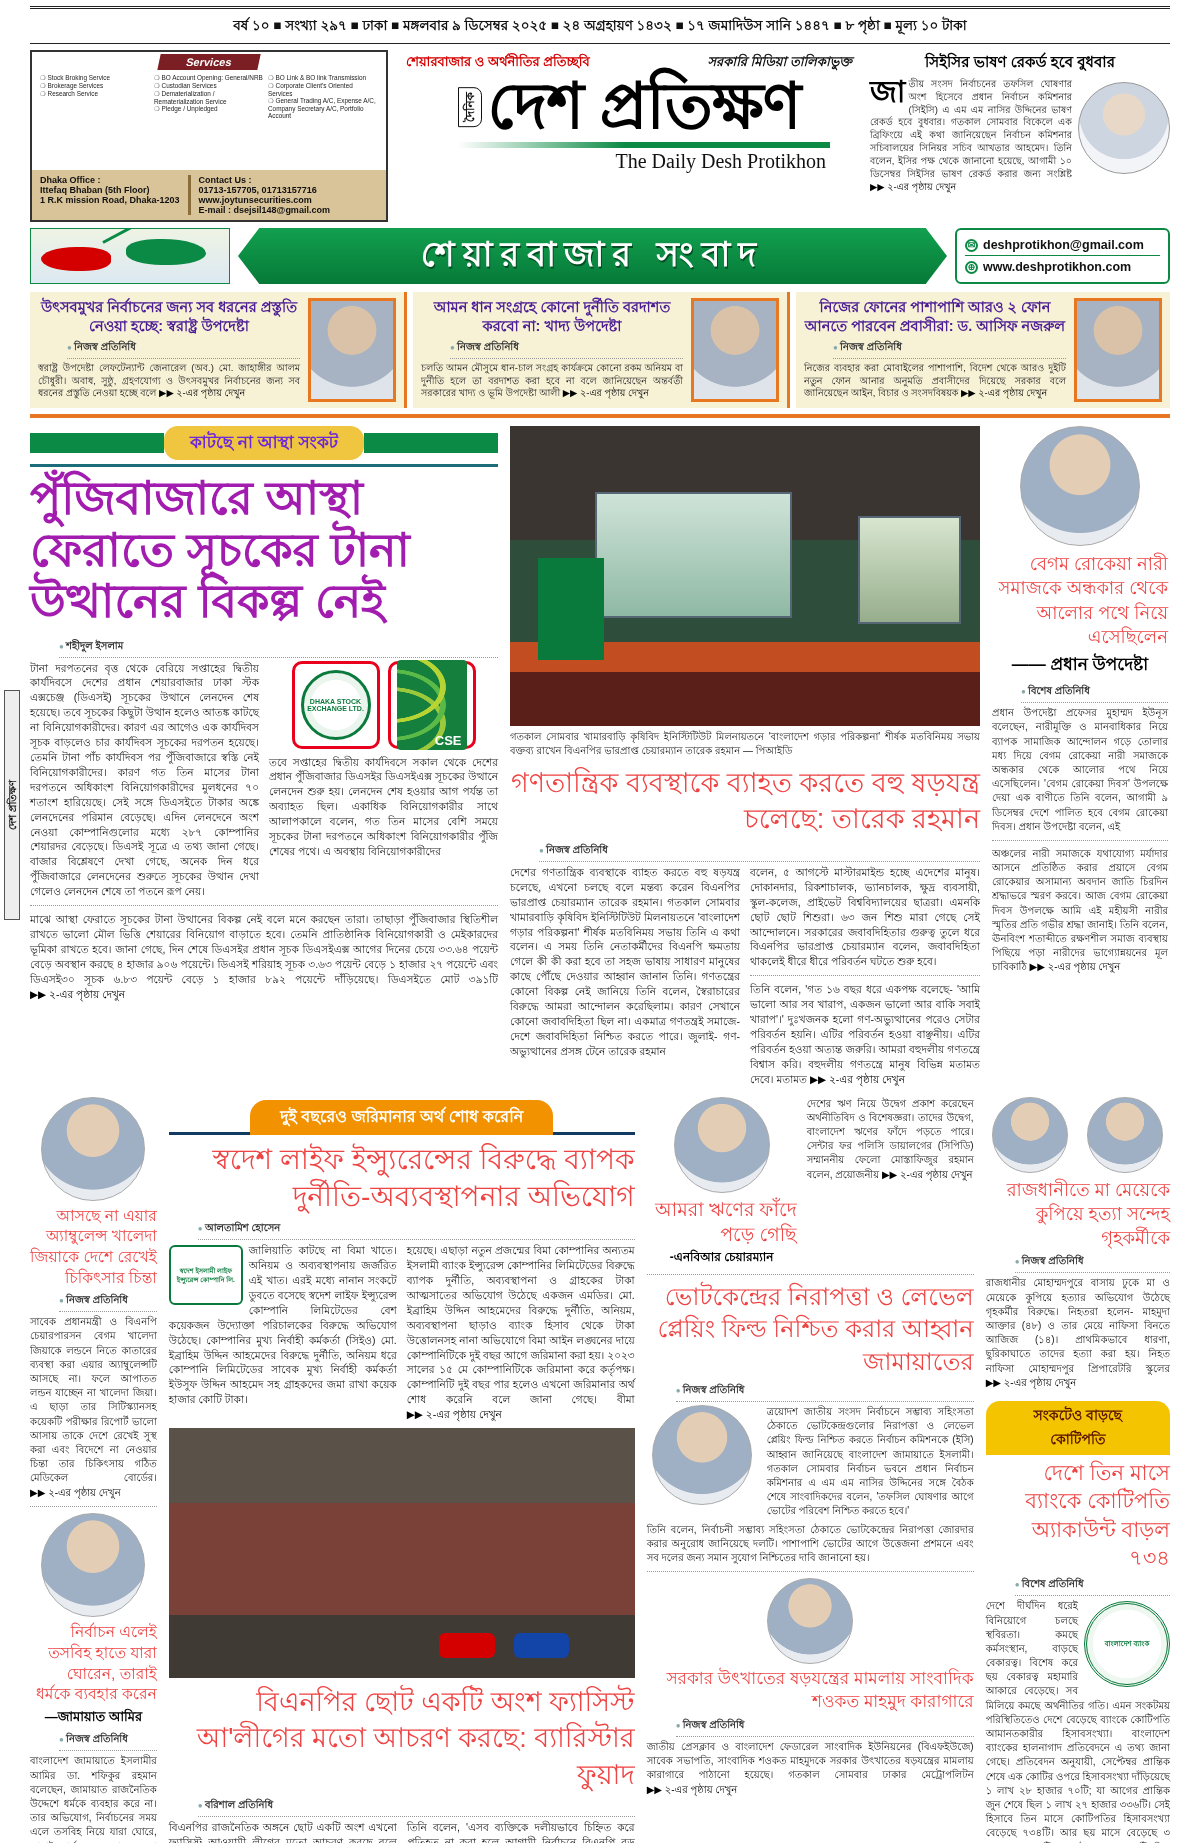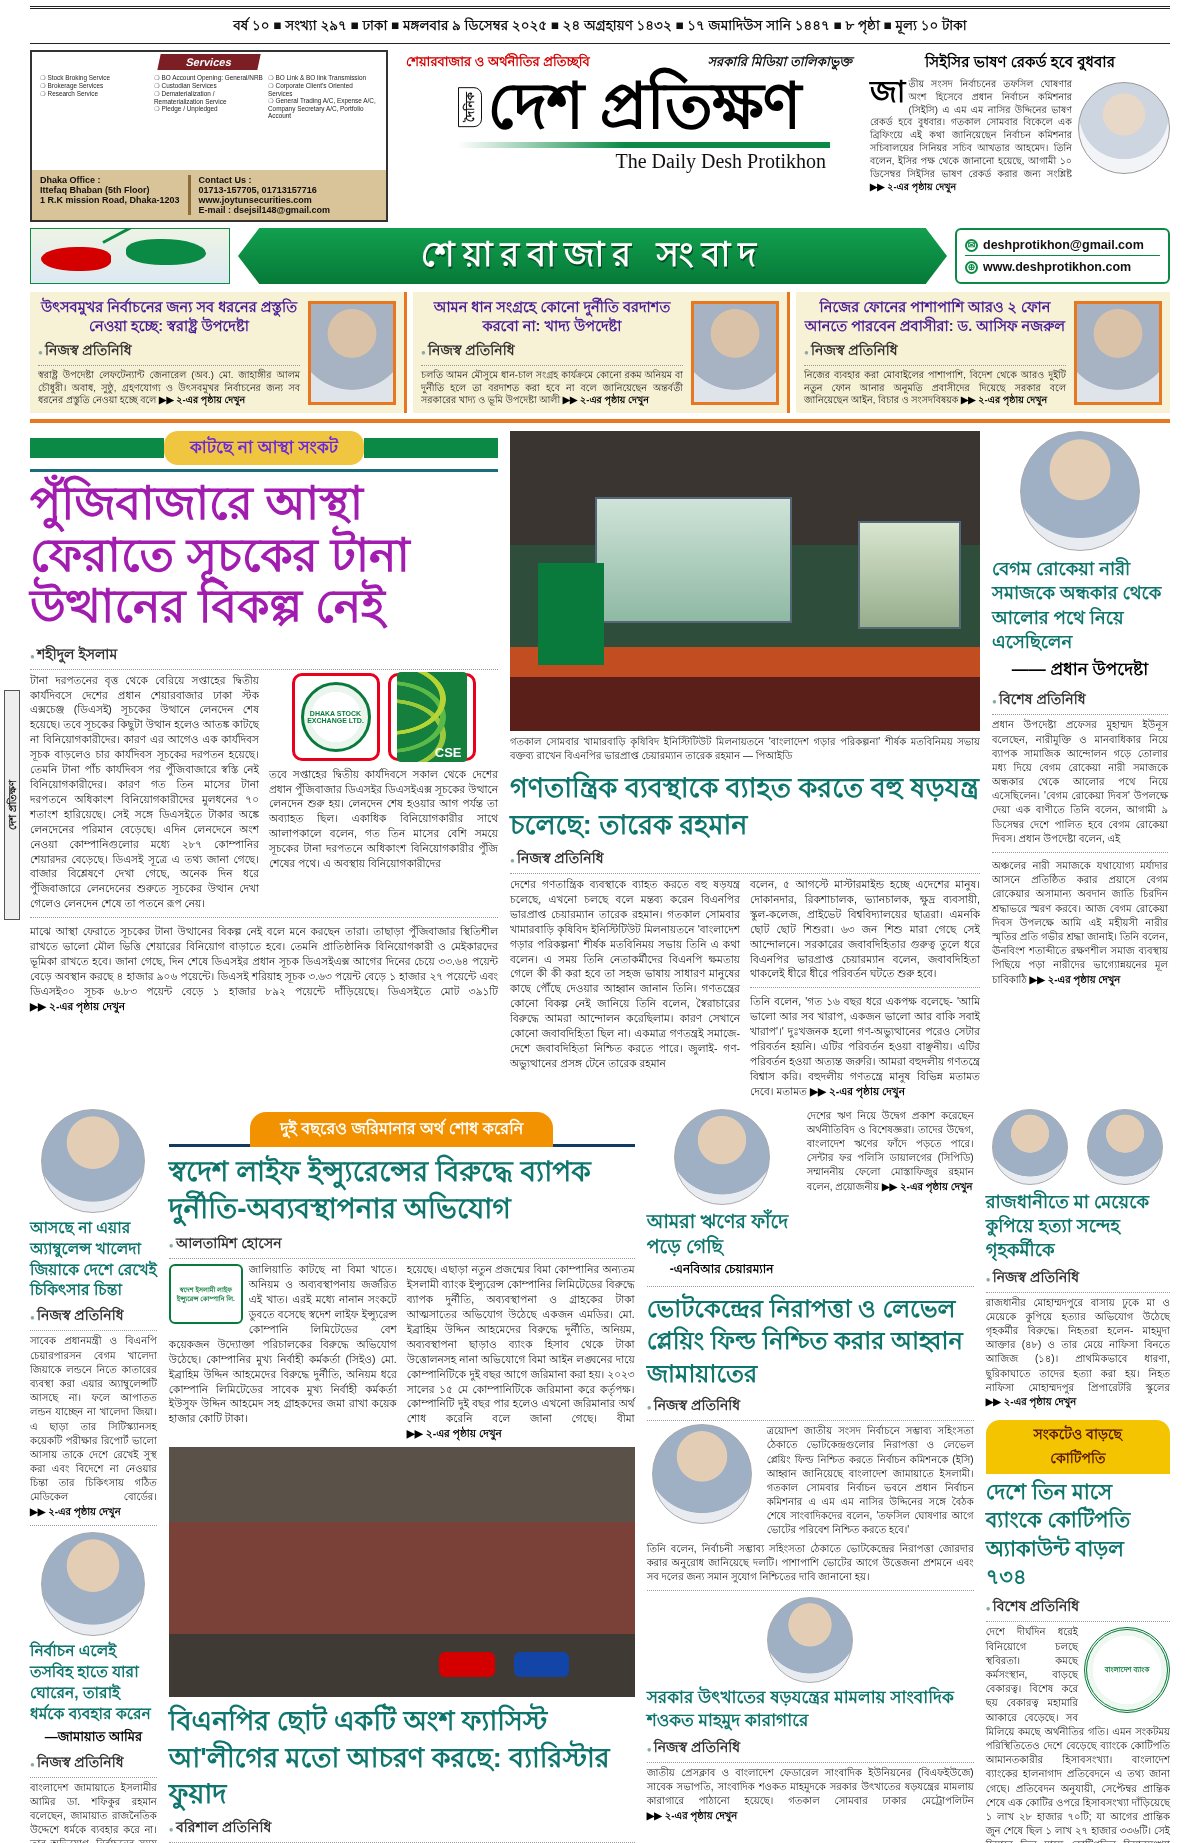--- a/index.html
+++ b/index.html
@@ -30,57 +30,57 @@
   .mast-title-row { display:flex; align-items:center; justify-content:center; gap:6px; }
   .mast-daily { writing-mode:vertical-rl; transform:rotate(180deg); font-size:12px; font-weight:bold; color:#111; border:1px solid #111; border-radius:8px 0 0 8px; padding:4px 1px; }
   .mast-title { font-size:64px; font-weight:bold; color:#000; line-height:1.05; letter-spacing:-1px; }
   .mast-underline { height:6px; background:linear-gradient(90deg,#fff, #0a8a44 45%, #0a8a44 55%, #0a8a44); margin:2px 30px 2px 60px; }
   .mast-eng { font-family:"Liberation Serif", serif; font-size:20px; color:#111; text-align:right; padding-right:34px; }
   .cec { width:300px; font-size:9.5px; position:relative; }
   .cec h3 { font-size:15px; text-align:center; margin-bottom:3px; color:#000; }
   .cec-body { color:#222; text-align:justify; line-height:1.35; }
   .cec-drop { float:left; font-size:30px; font-weight:bold; line-height:.9; padding-right:3px; color:#000; }
   .cec-photo { float:right; width:92px; height:92px; border-radius:50%; border:1px solid #999; margin:4px 0 0 6px; background:radial-gradient(circle at 50% 35%, #e8d8c8 0 28%, #cdd5e0 29% 60%, #f2f4f7 61%); }
-  .jump { color:#000; font-weight:bold; white-space:nowrap; }
+  .jump { color:#000; font-weight:normal; white-space:nowrap; }
 
   
   .banner { display:flex; align-items:stretch; gap:8px; height:56px; margin-bottom:8px; }
   .banner-art { width:200px; background:linear-gradient(180deg,#eef3e4,#dce9f2); border:1px solid #0a8a44; position:relative; overflow:hidden;}
   .bear { position:absolute; left:10px; top:18px; width:70px; height:24px; background:#d40000; border-radius:50% 40% 40% 50%; }
   .bull { position:absolute; left:95px; top:10px; width:80px; height:26px; background:#0a8a44; border-radius:40% 55% 45% 45%; }
   .arrow-up { position:absolute; left:70px; top:4px; width:34px; height:3px; background:#0a8a44; transform:rotate(-28deg); }
   .banner-main { flex:1; background:linear-gradient(180deg,#12a04f,#067a38); clip-path:polygon(3% 0,97% 0,100% 50%,97% 100%,3% 100%,0 50%); color:#fff; display:flex; align-items:center; justify-content:center; font-size:34px; font-weight:bold; letter-spacing:8px; text-shadow:1px 2px 0 #044d22; }
   .banner-contact { width:215px; border:2px solid #0a8a44; border-radius:6px; display:flex; flex-direction:column; justify-content:center; padding:4px 8px; gap:4px; font-size:12.5px; font-weight:bold; color:#111; }
   .banner-contact .row { display:flex; align-items:center; gap:5px; border-bottom:1px solid #0a8a44; padding-bottom:3px;}
   .banner-contact .row:last-child { border-bottom:none; padding-bottom:0;}
   .cicon { width:13px; height:13px; border-radius:50%; border:2px solid #0a8a44; color:#0a8a44; font-size:9px; display:flex; align-items:center; justify-content:center; flex:none; }
 
   
   .teasers { display:flex; gap:6px; margin-bottom:6px; }
   .teaser { flex:1; background:#f7f1d6; padding:6px 8px; display:flex; gap:8px; border-right:3px solid #e87722; }
   .teaser:last-child { border-right:none; }
   .teaser-txt { flex:1; }
   .teaser h3 { font-size:14.5px; text-align:center; color:#4c1d95; line-height:1.3; margin-bottom:3px; }
-  .byline { font-size:14px; font-weight:bold; color:#333; border-bottom:1px dotted #999; padding-bottom:2px; margin-bottom:3px; }
+  .byline { font-size:10px; font-weight:bold; color:#333; border-bottom:1px dotted #999; padding-bottom:2px; margin-bottom:3px;margin-left:29px; }
   .byline::before { content:"● "; color:#8aa; font-size:8px; }
   .teaser-body { font-size:9.5px; color:#222; text-align:justify; line-height:1.35; }
   .teaser-photo { width:88px; height:104px; border:3px solid #e87722; background:radial-gradient(circle at 50% 30%, #d9c2a8 0 30%, #a7b3c2 31% 70%, #dfe4ea 71%); flex:none; align-self:center; }
   .orange-rule { height:4px; background:#e87722; margin:2px 0 8px; }
 
   
   .kicker-wrap { display:flex; align-items:center; margin-bottom:4px; }
   .kicker-bar { flex:1; height:20px; background:#0a8a44; }
   .kicker { background:#f0c53f; border-radius:14px; padding:3px 26px; font-size:17px; font-weight:bold; color:#6d28d9; white-space:nowrap; }
   .teal-rule { height:3px; background:#1b6d7a; margin:3px 0 6px; }
   .main-headline { color:#a21caf; font-weight:bold; font-size:46px; line-height:1.12; margin:4px 0 10px; }
   .body-txt { font-size:10.5px; color:#1a1a1a; text-align:justify; line-height:1.42; }
   .cols2 { display:flex; gap:10px; }
   .cols2 > div { flex:1; }
   .circle-photo { border-radius:50%; background:radial-gradient(circle at 50% 32%, #e3cdb5 0 30%, #9fb0c4 31% 68%, #e8ecf1 69%); border:1px solid #aaa; margin:0 auto; }
-  .sub-headline { font-weight:bold; color:#0f766e; text-align:left; line-height:1.35; }
+  .sub-headline { font-weight:normal; color:#ef4444; text-align:right; line-height:1.35; }
   .attrib { font-weight:bold; color:#000; text-align:center; }
   .orange-kicker-wrap { position:relative; text-align:center; border-bottom:3px solid #123a63; margin-bottom:6px; }
   .orange-kicker { display:inline-block; background:#f29200; color:#fff; font-weight:bold; font-size:16px; border-radius:16px 16px 0 0; padding:4px 30px; transform:translateY(3px); }
   .yellow-kicker-wrap { position:relative; text-align:center; border-bottom:3px solid #1b6d7a; margin-bottom:4px; }
   .yellow-kicker { display:inline-block; background:#f5c400; color:#5a1600; font-weight:bold; font-size:14px; border-radius:14px 14px 0 0; padding:3px 22px; transform:translateY(3px); }
 
   
   .band1 { display:flex; gap:12px; margin-bottom:10px; }
   .band1-left { width:468px; }
   .band1-mid { width:470px; }

